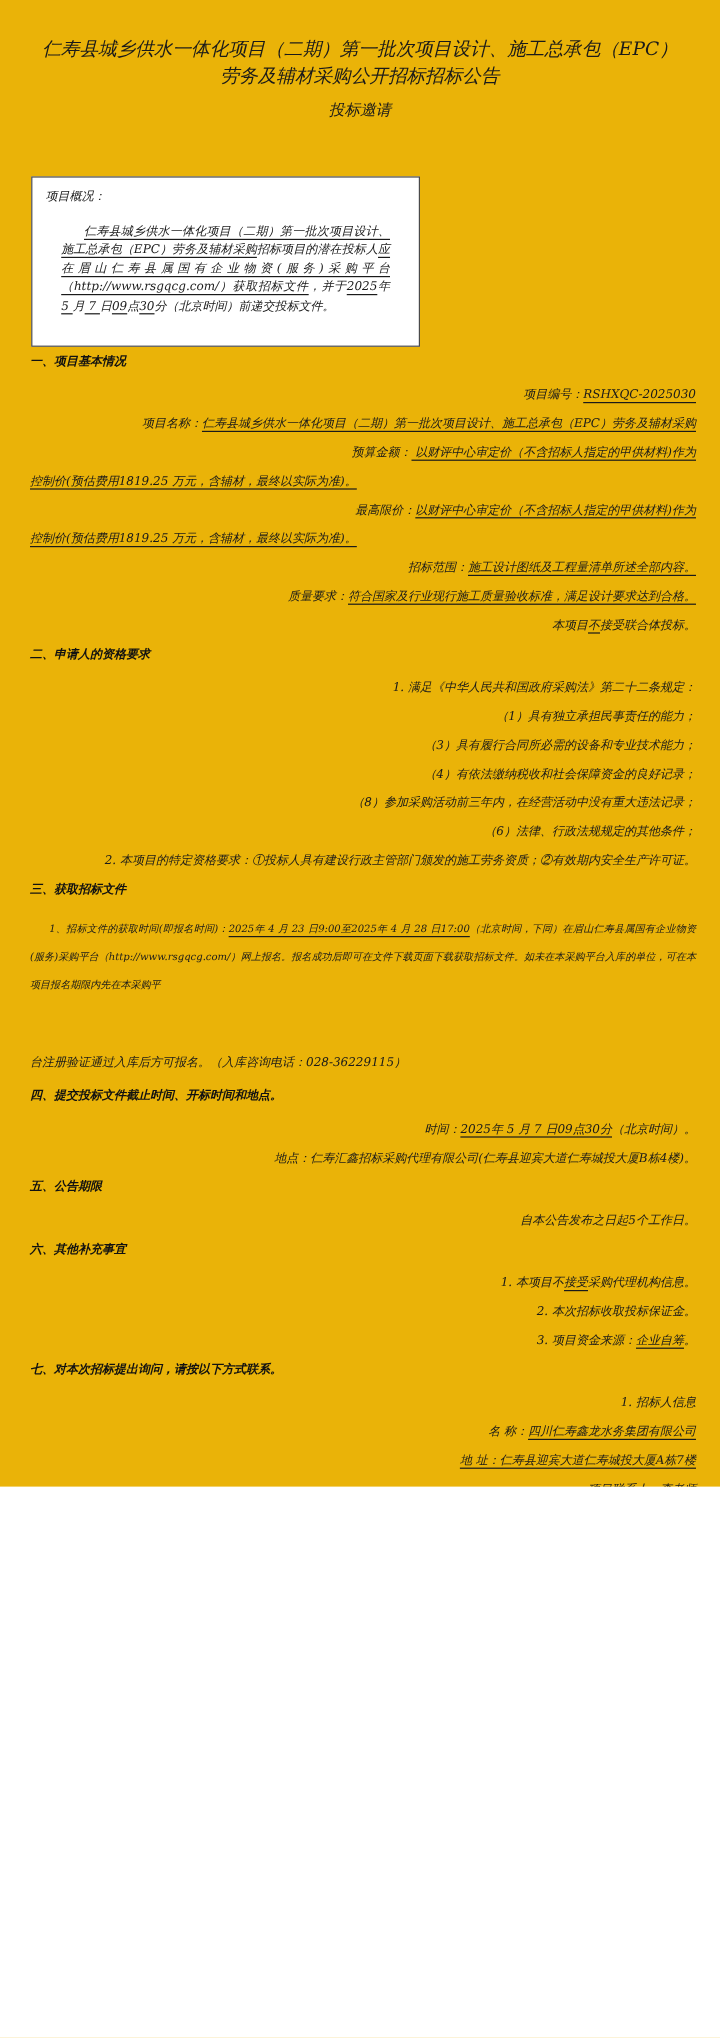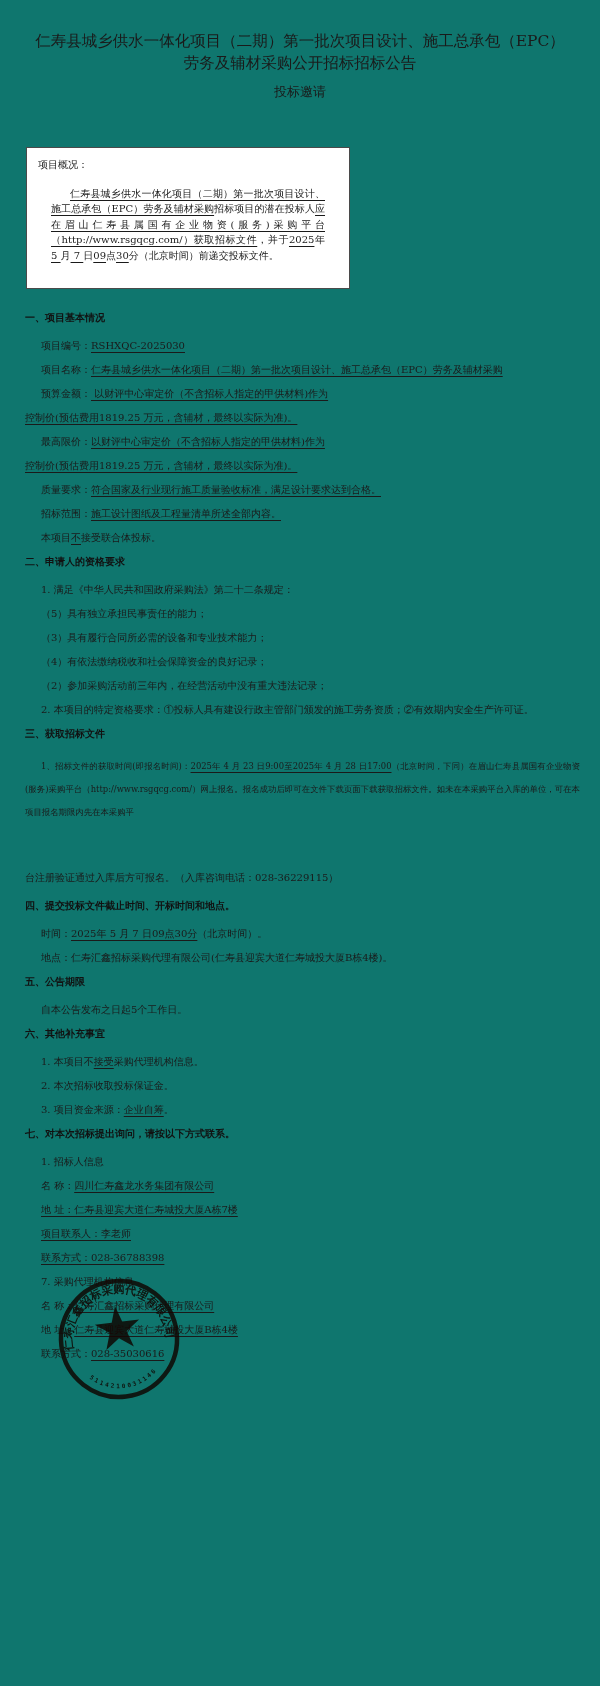--- a/index.html
+++ b/index.html
@@ -1,22 +1,23 @@
 <!DOCTYPE html>
 <html><head>
 <meta charset="utf-8">
 <style>
   html,body{margin:0;padding:0;background:#fff;}
   #page{
     position:relative;
-    width:600px;height:1686px;
-    background:#0f766e;
+    width:600px;height:1239px;
+    background:#eab308;
     overflow:hidden;
     font-family:"DejaVu Serif","Liberation Serif",serif;
     color:#111;
+    font-style:italic;
   }
   
   .title{
     margin:30px 14px 0 14px;
     text-align:center;
     font-size:15.5px;
     line-height:22px;
     color:#1a1a1a;
   }
   .subtitle{
@@ -33,33 +34,33 @@
     padding:9px 11px 12px 11px;
     font-size:10px;
     line-height:15.5px;
     color:#1a1a1a;
     background:#fff;
   }
   .obox .olabel{margin-bottom:12px;}
   .obox p{margin:13px;text-indent:19px;text-align:justify;}
   
   .doc{
-    margin:22px 20px 0 25px;
+    margin:6px 20px 0 25px;
     font-size:10px;
     color:#1a1a1a;
   }
   .b-h{
     font-family:"DejaVu Sans","Liberation Sans",sans-serif;
     font-weight:bold;
     font-size:10px;
     line-height:13px;
     margin:6px 0 15px 0;
     color:#111;
   }
-  .b-p{margin:0 0 11px 0;padding-left:16px;line-height:13px;}
+  .b-p{margin:0 0 11px 0;padding-left:16px;line-height:13px;text-align:right;}
   .b-p0{margin:0 0 11px 0;line-height:13px;}
   .b-ps{font-size:8.4px;line-height:23px;margin:0;text-indent:16px;text-align:justify;}
   .b-ps2{font-size:10px;line-height:23px;margin:42px 0 10px 0;}
   .u{text-decoration:underline;text-underline-offset:2.5px;}
   
   .stamp{
     position:absolute;
     left:56px;top:1276px;
     width:126px;height:126px;
     transform:rotate(-7deg);
@@ -93,29 +94,30 @@
   </div>
 
   <div class="doc" id="doc-body">
       <div class="b-h"><span>一、项目基本情况</span></div>
       <div class="b-p"><span>项目编号：</span><span class="u">RSHXQC-2025030</span></div>
       <div class="b-p"><span>项目名称：</span><span class="u">仁寿县城乡供水一体化项目（二期）第一批次项目设计、施工总承包（EPC）劳务及辅材采购</span></div>
       <div class="b-p"><span>预算金额：</span><span class="u"> 以财评中心审定价（不含招标人指定的甲供材料)作为</span></div>
       <div class="b-p0"><span class="u">控制价(预估费用1819.25 万元，含辅材，最终以实际为准)。</span></div>
       <div class="b-p"><span>最高限价：</span><span class="u">以财评中心审定价（不含招标人指定的甲供材料)作为</span></div>
       <div class="b-p0"><span class="u">控制价(预估费用1819.25 万元，含辅材，最终以实际为准)。</span></div>
+      <div class="b-p"><span>招标范围：</span><span class="u">施工设计图纸及工程量清单所述全部内容。</span></div>
       <div class="b-p"><span>质量要求：</span><span class="u">符合国家及行业现行施工质量验收标准，满足设计要求达到合格。</span></div>
-      <div class="b-p"><span>招标范围：</span><span class="u">施工设计图纸及工程量清单所述全部内容。</span></div>
       <div class="b-p"><span>本项目</span><span class="u">不</span><span>接受联合体投标。</span></div>
       <div class="b-h"><span>二、申请人的资格要求</span></div>
       <div class="b-p"><span>1. 满足《中华人民共和国政府采购法》第二十二条规定：</span></div>
-      <div class="b-p"><span>（5）具有独立承担民事责任的能力；</span></div>
+      <div class="b-p"><span>（1）具有独立承担民事责任的能力；</span></div>
       <div class="b-p"><span>（3）具有履行合同所必需的设备和专业技术能力；</span></div>
       <div class="b-p"><span>（4）有依法缴纳税收和社会保障资金的良好记录；</span></div>
-      <div class="b-p"><span>（2）参加采购活动前三年内，在经营活动中没有重大违法记录；</span></div>
+      <div class="b-p"><span>（8）参加采购活动前三年内，在经营活动中没有重大违法记录；</span></div>
+      <div class="b-p"><span>（6）法律、行政法规规定的其他条件；</span></div>
       <div class="b-p"><span>2. 本项目的特定资格要求：①投标人具有建设行政主管部门颁发的施工劳务资质；②有效期内安全生产许可证。</span></div>
       <div class="b-h"><span>三、获取招标文件</span></div>
       <div class="b-ps"><span>1、招标文件的获取时间(即报名时间)：</span><span class="u">2025年 4 月  23 日9:00至2025年  4   月 28 日17:00</span><span>（北京时间，下同）在眉山仁寿县属国有企业物资(服务)采购平台（http://www.rsgqcg.com/）网上报名。报名成功后即可在文件下载页面下载获取招标文件。如未在本采购平台入库的单位，可在本项目报名期限内先在本采购平</span></div>
       <div class="b-ps2"><span>台注册验证通过入库后方可报名。（入库咨询电话：028-36229115）</span></div>
       <div class="b-h"><span>四、提交投标文件截止时间、开标时间和地点。</span></div>
       <div class="b-p"><span>时间：</span><span class="u">2025年 5 月 7 日09点30分</span><span>（北京时间）。</span></div>
       <div class="b-p"><span>地点：仁寿汇鑫招标采购代理有限公司(仁寿县迎宾大道仁寿城投大厦B栋4楼)。</span></div>
       <div class="b-h"><span>五、公告期限</span></div>
       <div class="b-p"><span>自本公告发布之日起5个工作日。</span></div>
       <div class="b-h"><span>六、其他补充事宜</span></div>

